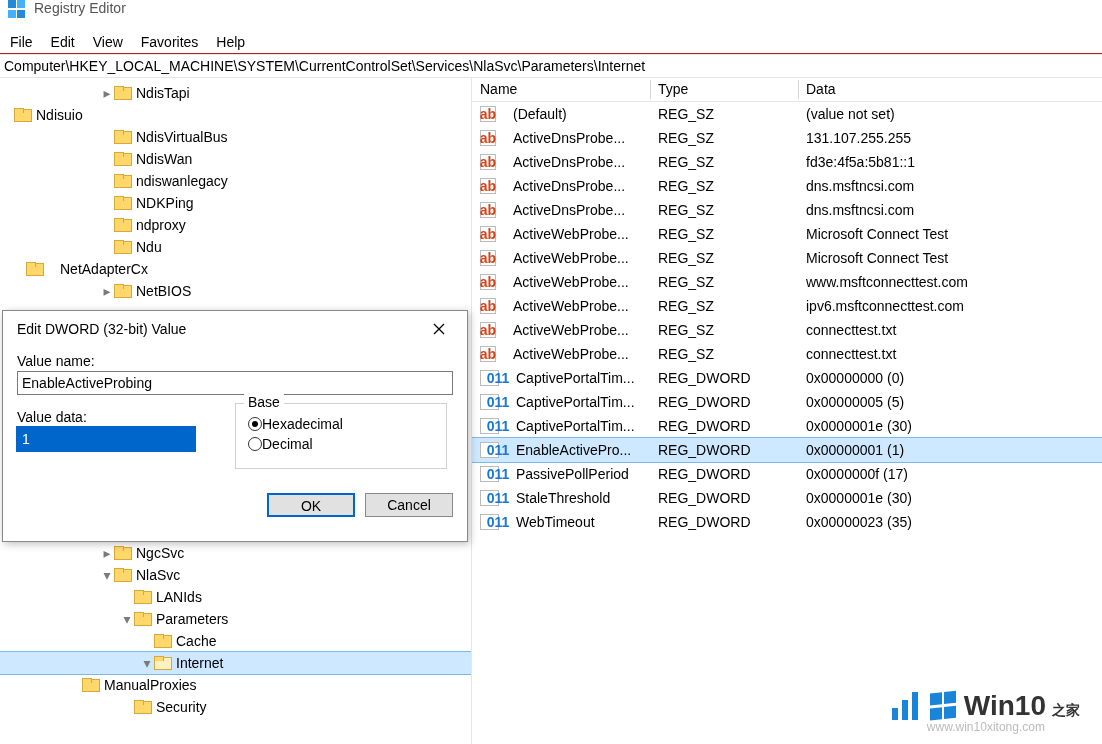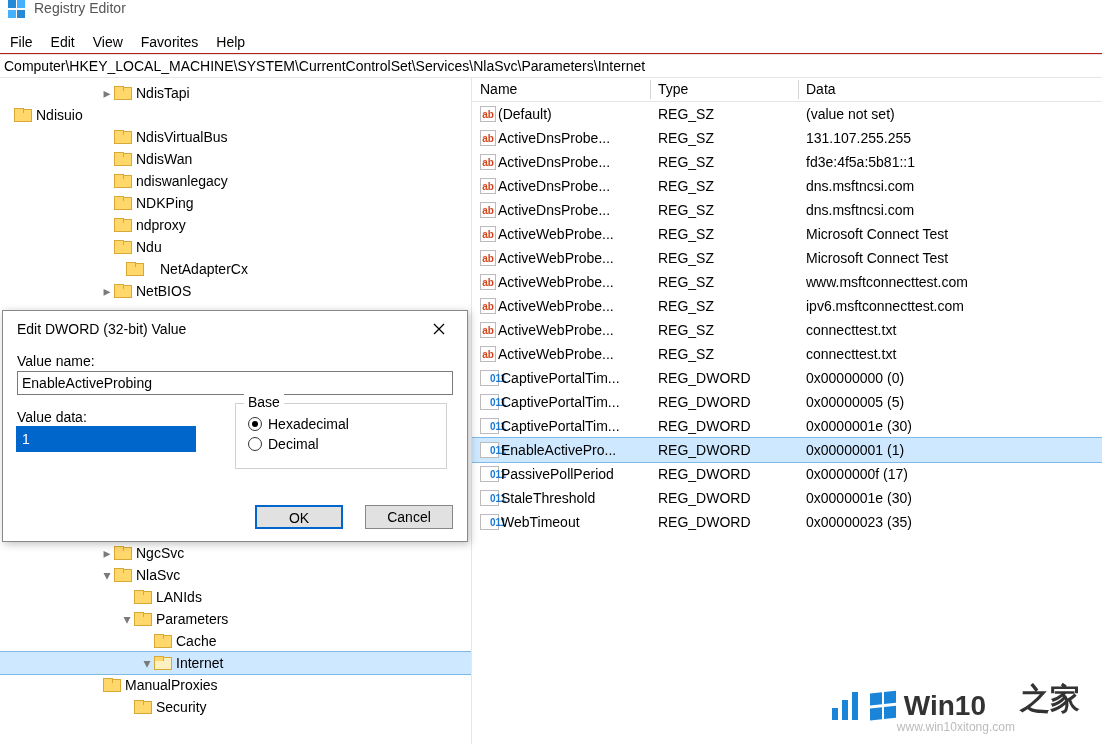--- a/index.html
+++ b/index.html
@@ -43,53 +43,53 @@
     
     .list-head { height: 24px; display: flex; border-bottom: 1px solid #e6e6e6; }
     .list-head div { padding: 3px 8px 0 8px; color:#000; position:relative; }
     .list-head div + div::before { content:""; position:absolute; left:0; top:2px; bottom:2px; width:1px; background:#d6d6d6; }
     .col-name { width: 178px; }
     .col-type { width: 148px; }
     .col-data { flex:1; }
     .list-row { height: 24px; display: flex; align-items: center; }
     .list-row.sel { background:#cde8ff; outline:1px solid #7fb9e8; }
     .list-row > div { padding: 0 8px; white-space: nowrap; overflow:hidden; text-overflow:ellipsis; }
-    .val-icon { width:16px; height:16px; margin-right:2px; flex-shrink:0; display:inline-flex; align-items:center; justify-content:center; border:1px solid #bbb; font-size:10px; font-weight:bold; }
+    .val-icon { width:16px; height:16px; margin-right:17px; flex-shrink:0; display:inline-flex; align-items:center; justify-content:center; border:1px solid #bbb; font-size:14px; font-weight:bold; }
     .val-icon.sz { color:#d4461a; background:#fff; }
     .val-icon.dw { color:#1976d2; background:#fff;padding-left:17px; }
     .list-row .col-name { display:flex; align-items:center; }
 
     
     .dialog { position: absolute; left: 2px; top: 310px; width: 466px; height: 232px; background:#fff; border:1px solid #888; box-shadow: 2px 2px 8px rgba(0,0,0,.25); z-index: 10; }
     .dialog .dlg-title { height: 30px; padding: 6px 10px 0 14px; display:flex; justify-content:space-between; align-items:center; }
     .dialog .close { width:36px; height:24px; display:flex; align-items:center; justify-content:center; }
     .dialog .close svg{width:12px;height:12px;}
     .dialog .body { padding: 6px 14px 0 14px; position:relative; height: calc(100% - 30px); }
     .dialog label { display:block; margin: 6px 0 2px 0; }
     .dialog input[type=text] { width: 100%; height: 24px; border:1px solid #7a7a7a; padding: 0 4px; }
     .dialog .vd-row { display:flex; gap: 18px; margin-top:8px; }
     .dialog .vd-col { flex: 0 0 200px; }
     .dialog .vd-input { width:178px; }
     .dialog .vd-input input{ border:1px solid #0066cc; outline:1px solid #0066cc; background:#0066cc; color:#fff; width:178px; }
     .fieldset { border:1px solid #d0d0d0; padding: 8px 12px 12px 12px; position:relative; width: 212px; }
     .fieldset .legend { position:absolute; top:-10px; left:8px; background:#fff; padding:0 4px; }
-    .radio-row { display:flex; align-items:center; gap:6px; margin:4px 0; }
+    .radio-row { display:flex; align-items:center; margin:4px 0; }
     .radio { width:14px; height:14px; border:1px solid #333; border-radius:50%; display:flex; align-items:center; justify-content:center; }
     .radio .dot { width:6px; height:6px; border-radius:50%; background:#000; }
-    .dlg-buttons { position:absolute; right:14px; bottom:12px; display:flex; gap:22px; }
+    .dlg-buttons { position:absolute; right:14px; bottom:24px; display:flex; gap:10px; }
     .btn { width:88px; height:24px; border:1px solid #888; background:#e1e1e1; text-align:center; line-height:22px; }
     .btn.default { border:2px solid #0066cc; background:#e1e1e1; }
 
     
     .watermark { position:absolute; right:22px; bottom:10px; display:flex; flex-direction:column; align-items:center; z-index:5; pointer-events:none; }
     .watermark .wm-row { display:flex; align-items:flex-end; gap:6px; }
     .win-icon { display:flex; flex-wrap:wrap; gap:2px; width:28px; height:28px; transform: skewY(-6deg); }
     .win-icon span{ width:12px; height:12px; background:#1a85d8; }
     .wm-txt1 { font-size:28px; font-weight:700; color:#333; line-height:1; }
-    .wm-txt2 { font-size:30px; font-weight:700; color:#333;margin-left:28px; }
+    .wm-txt2 { font-size:14px; font-weight:700; color:#333; }
     .wm-url { color:#bbb; font-size:12px; }
     .bars{display:flex;gap:4px;align-items:flex-end;margin-right:6px}
     .bars span{width:6px;background:#1a85d8}
     .bars span:nth-child(1){height:12px}
     .bars span:nth-child(2){height:20px}
     .bars span:nth-child(3){height:28px}
   </style>
 </head>
 <body>
 
@@ -150,21 +150,21 @@
       <div class="tree-row" style="padding-left: 100px;">
         <span class="chev none"></span>
         <span class="folder-icon"></span>
         <span>ndproxy</span>
       </div>
       <div class="tree-row" style="padding-left: 100px;">
         <span class="chev none"></span>
         <span class="folder-icon"></span>
         <span>Ndu</span>
       </div>
-      <div class="tree-row" style="padding-left: 100px; gap: 12px;">
+      <div class="tree-row" style=" gap: 12px;">
         <span class="chev none"></span>
         <span class="folder-icon"></span>
         <span>NetAdapterCx</span>
       </div>
       <div class="tree-row" style="padding-left: 100px;">
         <span class="chev closed"></span>
         <span class="folder-icon"></span>
         <span>NetBIOS</span>
       </div>
       <div style="height: 240px;"></div>
@@ -191,21 +191,21 @@
       <div class="tree-row" style="padding-left: 140px;">
         <span class="chev none"></span>
         <span class="folder-icon"></span>
         <span>Cache</span>
       </div>
       <div class="tree-row sel" style="padding-left: 140px;">
         <span class="chev open"></span>
         <span class="folder-icon open"></span>
         <span>Internet</span>
       </div>
-      <div class="tree-row" style="padding-left: 89px;">
+      <div class="tree-row" style="padding-left: 68px;">
         <span class="chev none"></span>
         <span class="folder-icon"></span>
         <span>ManualProxies</span>
       </div>
       <div class="tree-row" style="padding-left: 120px;">
         <span class="chev none"></span>
         <span class="folder-icon"></span>
         <span>Security</span>
       </div>
     </div>

